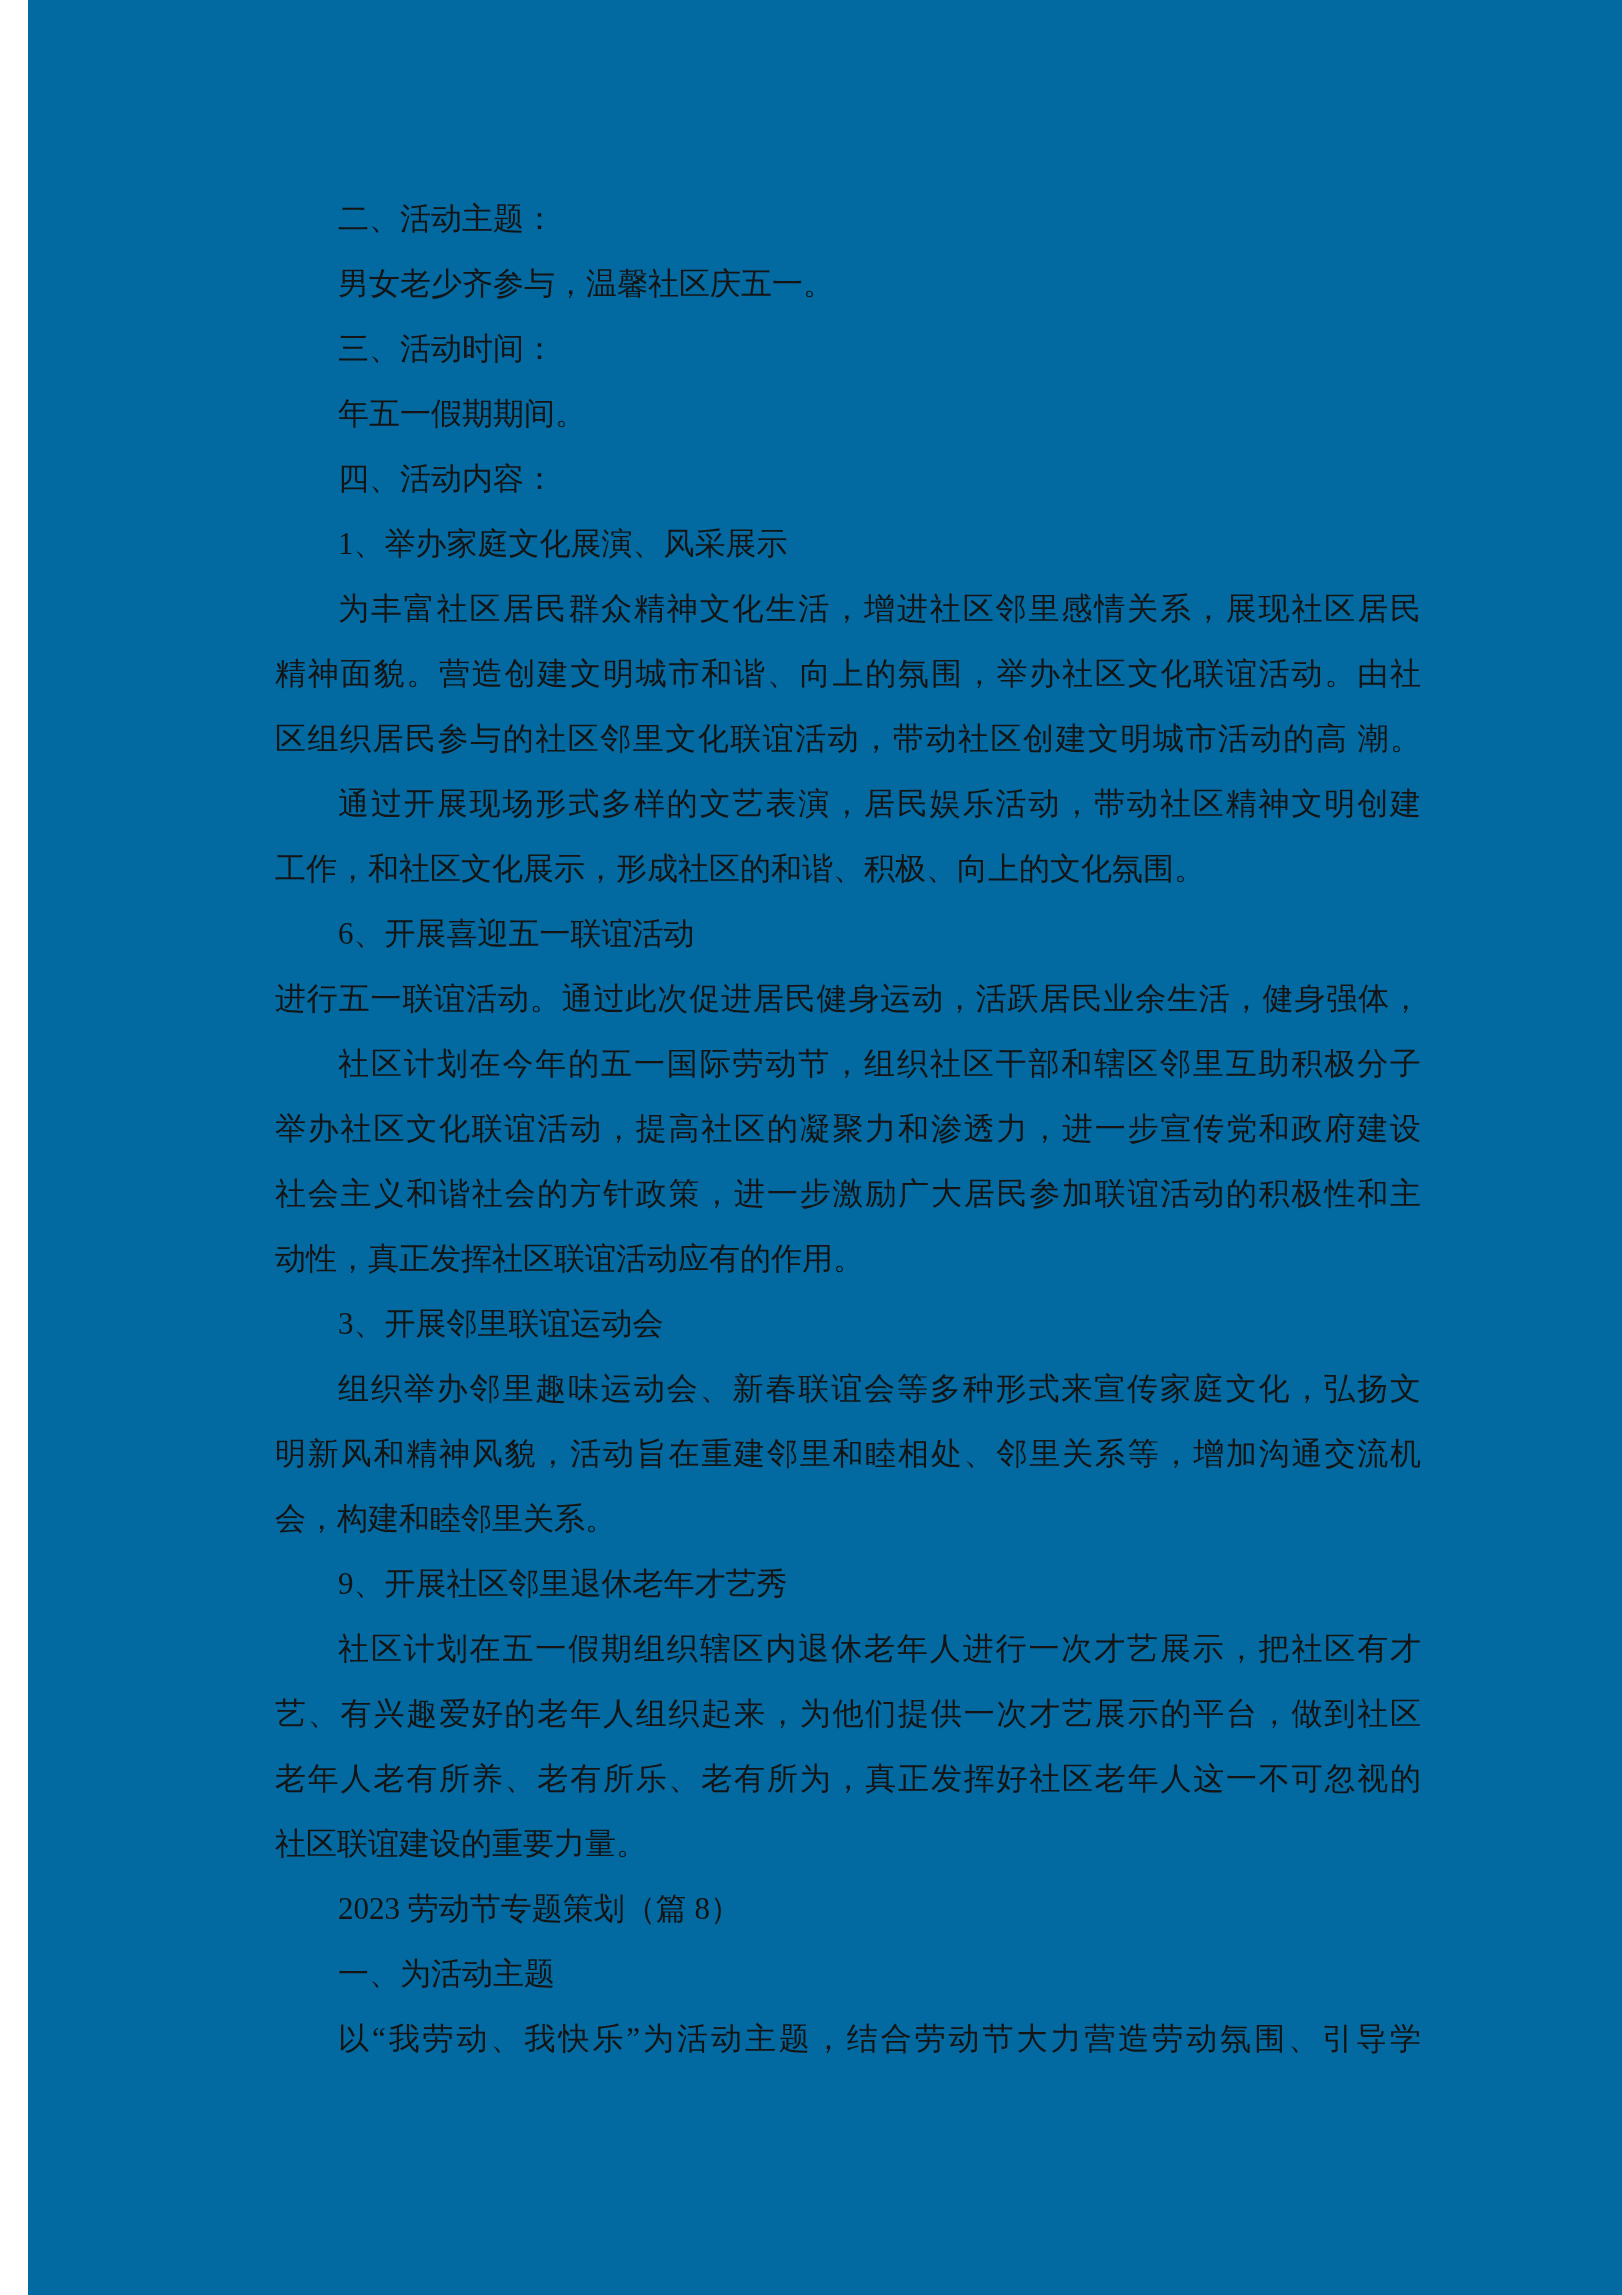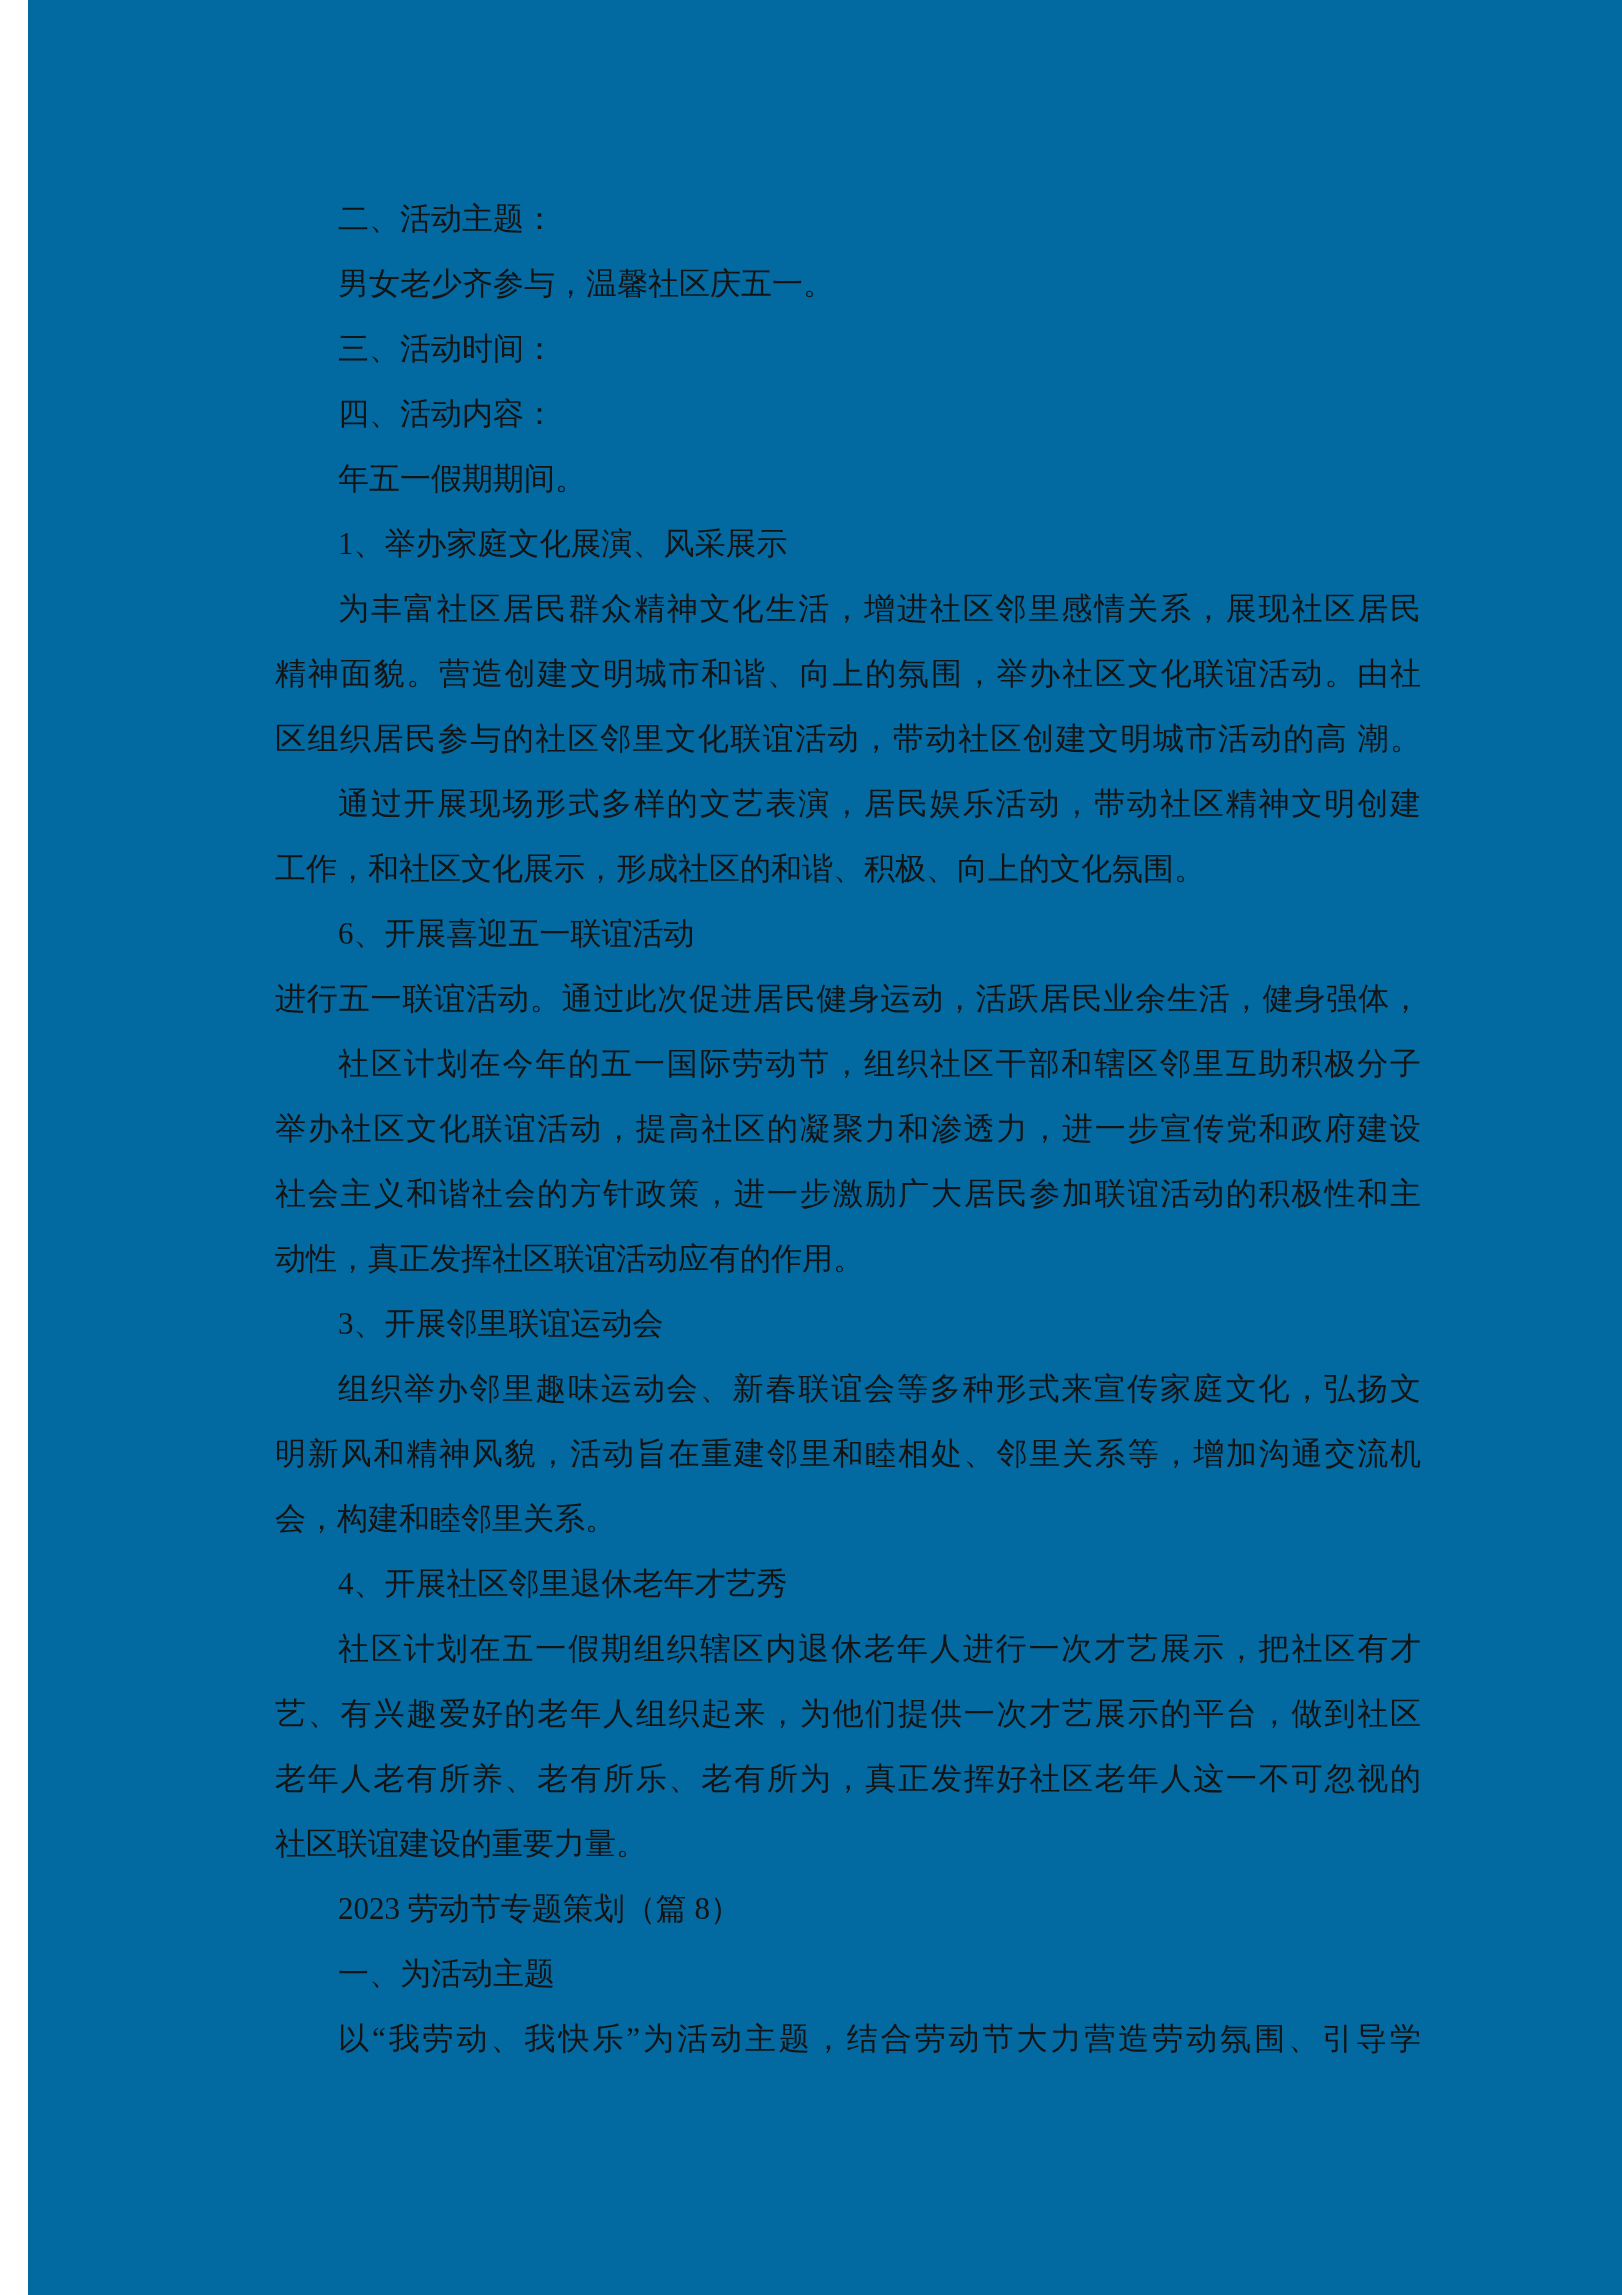--- a/index.html
+++ b/index.html
@@ -33,39 +33,39 @@
   }
 </style>
 </head>
 <body>
 
 <div class="page" style="background: #0369a1; margin-left: 28px;">
   <div class="text-block" style="color: rgb(20, 20, 20);">
       <div class="line indent">二、活动主题：</div>
       <div class="line indent">男女老少齐参与，温馨社区庆五一。</div>
       <div class="line indent">三、活动时间：</div>
+      <div class="line indent">年五一假期期间。</div>
       <div class="line indent">四、活动内容：</div>
-      <div class="line indent">年五一假期期间。</div>
       <div class="line indent">1、举办家庭文化展演、风采展示</div>
       <div class="line indent justify">为丰富社区居民群众精神文化生活，增进社区邻里感情关系，展现社区居民</div>
       <div class="line justify">精神面貌。营造创建文明城市和谐、向上的氛围，举办社区文化联谊活动。由社</div>
       <div class="line justify">区组织居民参与的社区邻里文化联谊活动，带动社区创建文明城市活动的高 潮。</div>
       <div class="line indent justify">通过开展现场形式多样的文艺表演，居民娱乐活动，带动社区精神文明创建</div>
       <div class="line">工作，和社区文化展示，形成社区的和谐、积极、向上的文化氛围。</div>
       <div class="line indent">6、开展喜迎五一联谊活动</div>
       <div class="line justify">进行五一联谊活动。通过此次促进居民健身运动，活跃居民业余生活，健身强体，</div>
       <div class="line indent justify">社区计划在今年的五一国际劳动节，组织社区干部和辖区邻里互助积极分子</div>
       <div class="line justify">举办社区文化联谊活动，提高社区的凝聚力和渗透力，进一步宣传党和政府建设</div>
       <div class="line justify">社会主义和谐社会的方针政策，进一步激励广大居民参加联谊活动的积极性和主</div>
       <div class="line">动性，真正发挥社区联谊活动应有的作用。</div>
       <div class="line indent">3、开展邻里联谊运动会</div>
       <div class="line indent justify">组织举办邻里趣味运动会、新春联谊会等多种形式来宣传家庭文化，弘扬文</div>
       <div class="line justify">明新风和精神风貌，活动旨在重建邻里和睦相处、邻里关系等，增加沟通交流机</div>
       <div class="line">会，构建和睦邻里关系。</div>
-      <div class="line indent">4、开展社区邻里退休老年才艺秀</div>
+      <div class="line indent">9、开展社区邻里退休老年才艺秀</div>
       <div class="line indent justify">社区计划在五一假期组织辖区内退休老年人进行一次才艺展示，把社区有才</div>
       <div class="line justify">艺、有兴趣爱好的老年人组织起来，为他们提供一次才艺展示的平台，做到社区</div>
       <div class="line justify">老年人老有所养、老有所乐、老有所为，真正发挥好社区老年人这一不可忽视的</div>
       <div class="line">社区联谊建设的重要力量。</div>
       <div class="line indent">2023 劳动节专题策划（篇 8）</div>
       <div class="line indent">一、为活动主题</div>
       <div class="line indent justify">以“我劳动、我快乐”为活动主题，结合劳动节大力营造劳动氛围、引导学</div>
     </div>
 </div>
 

